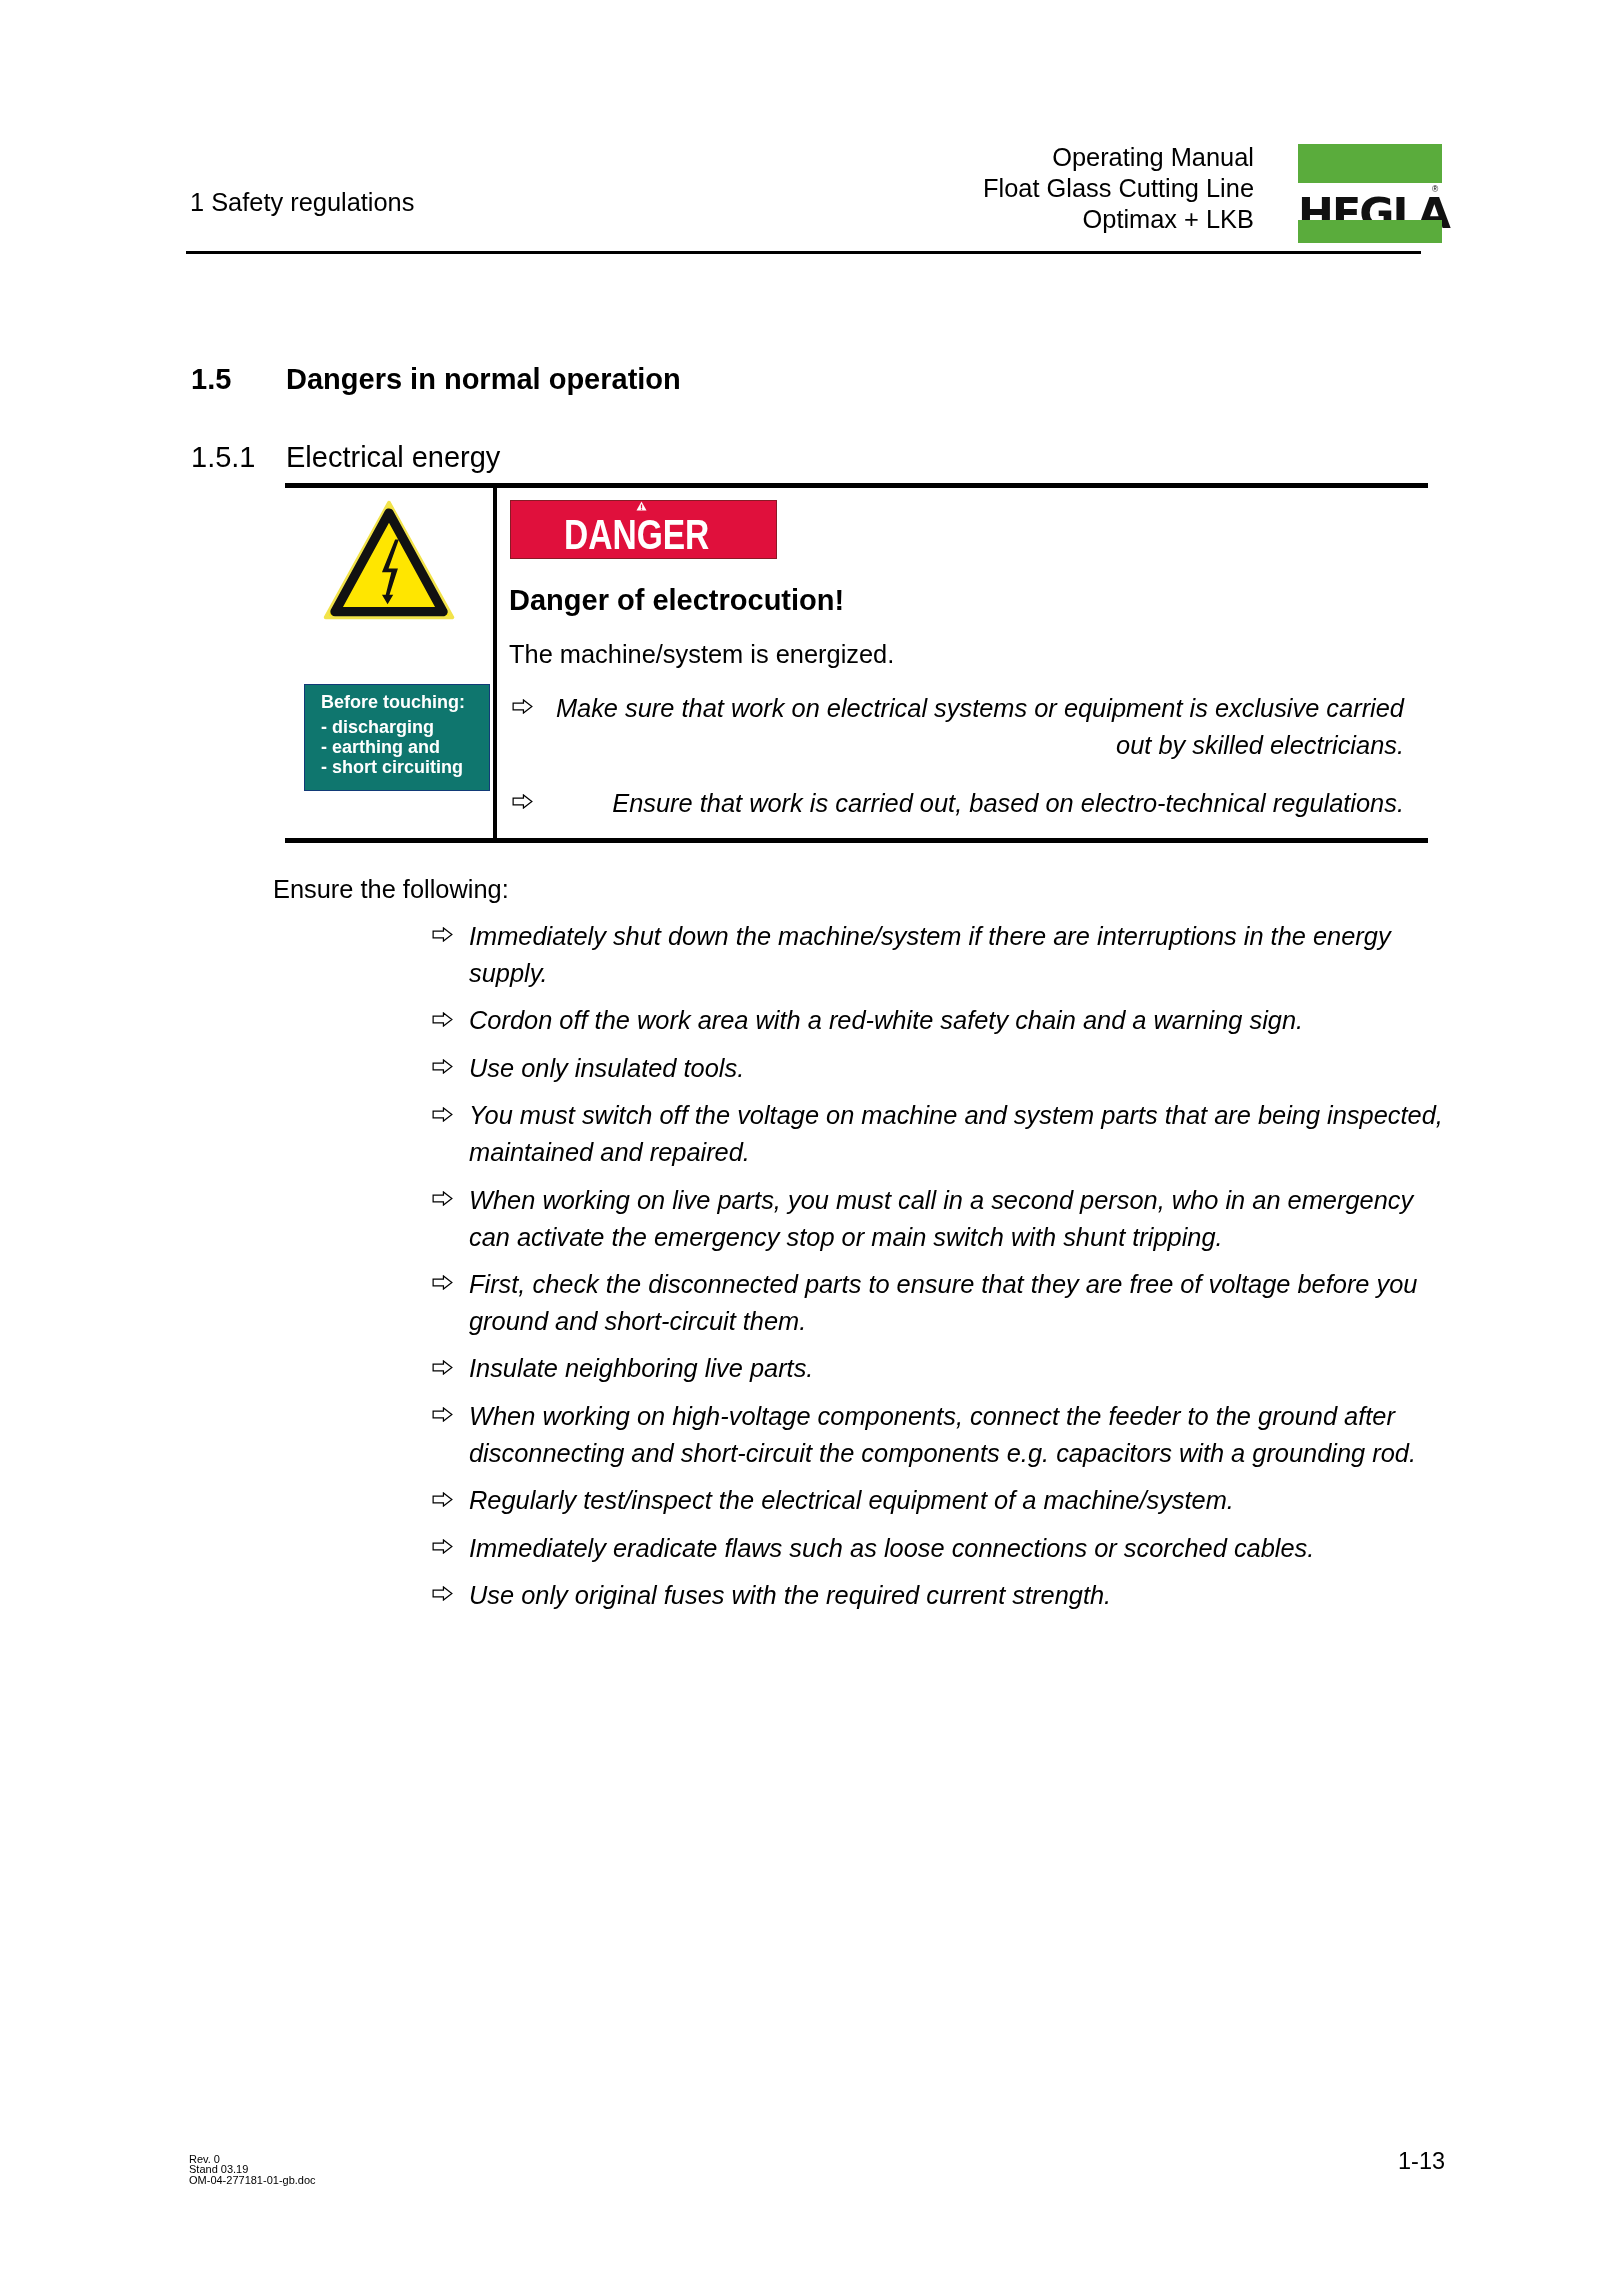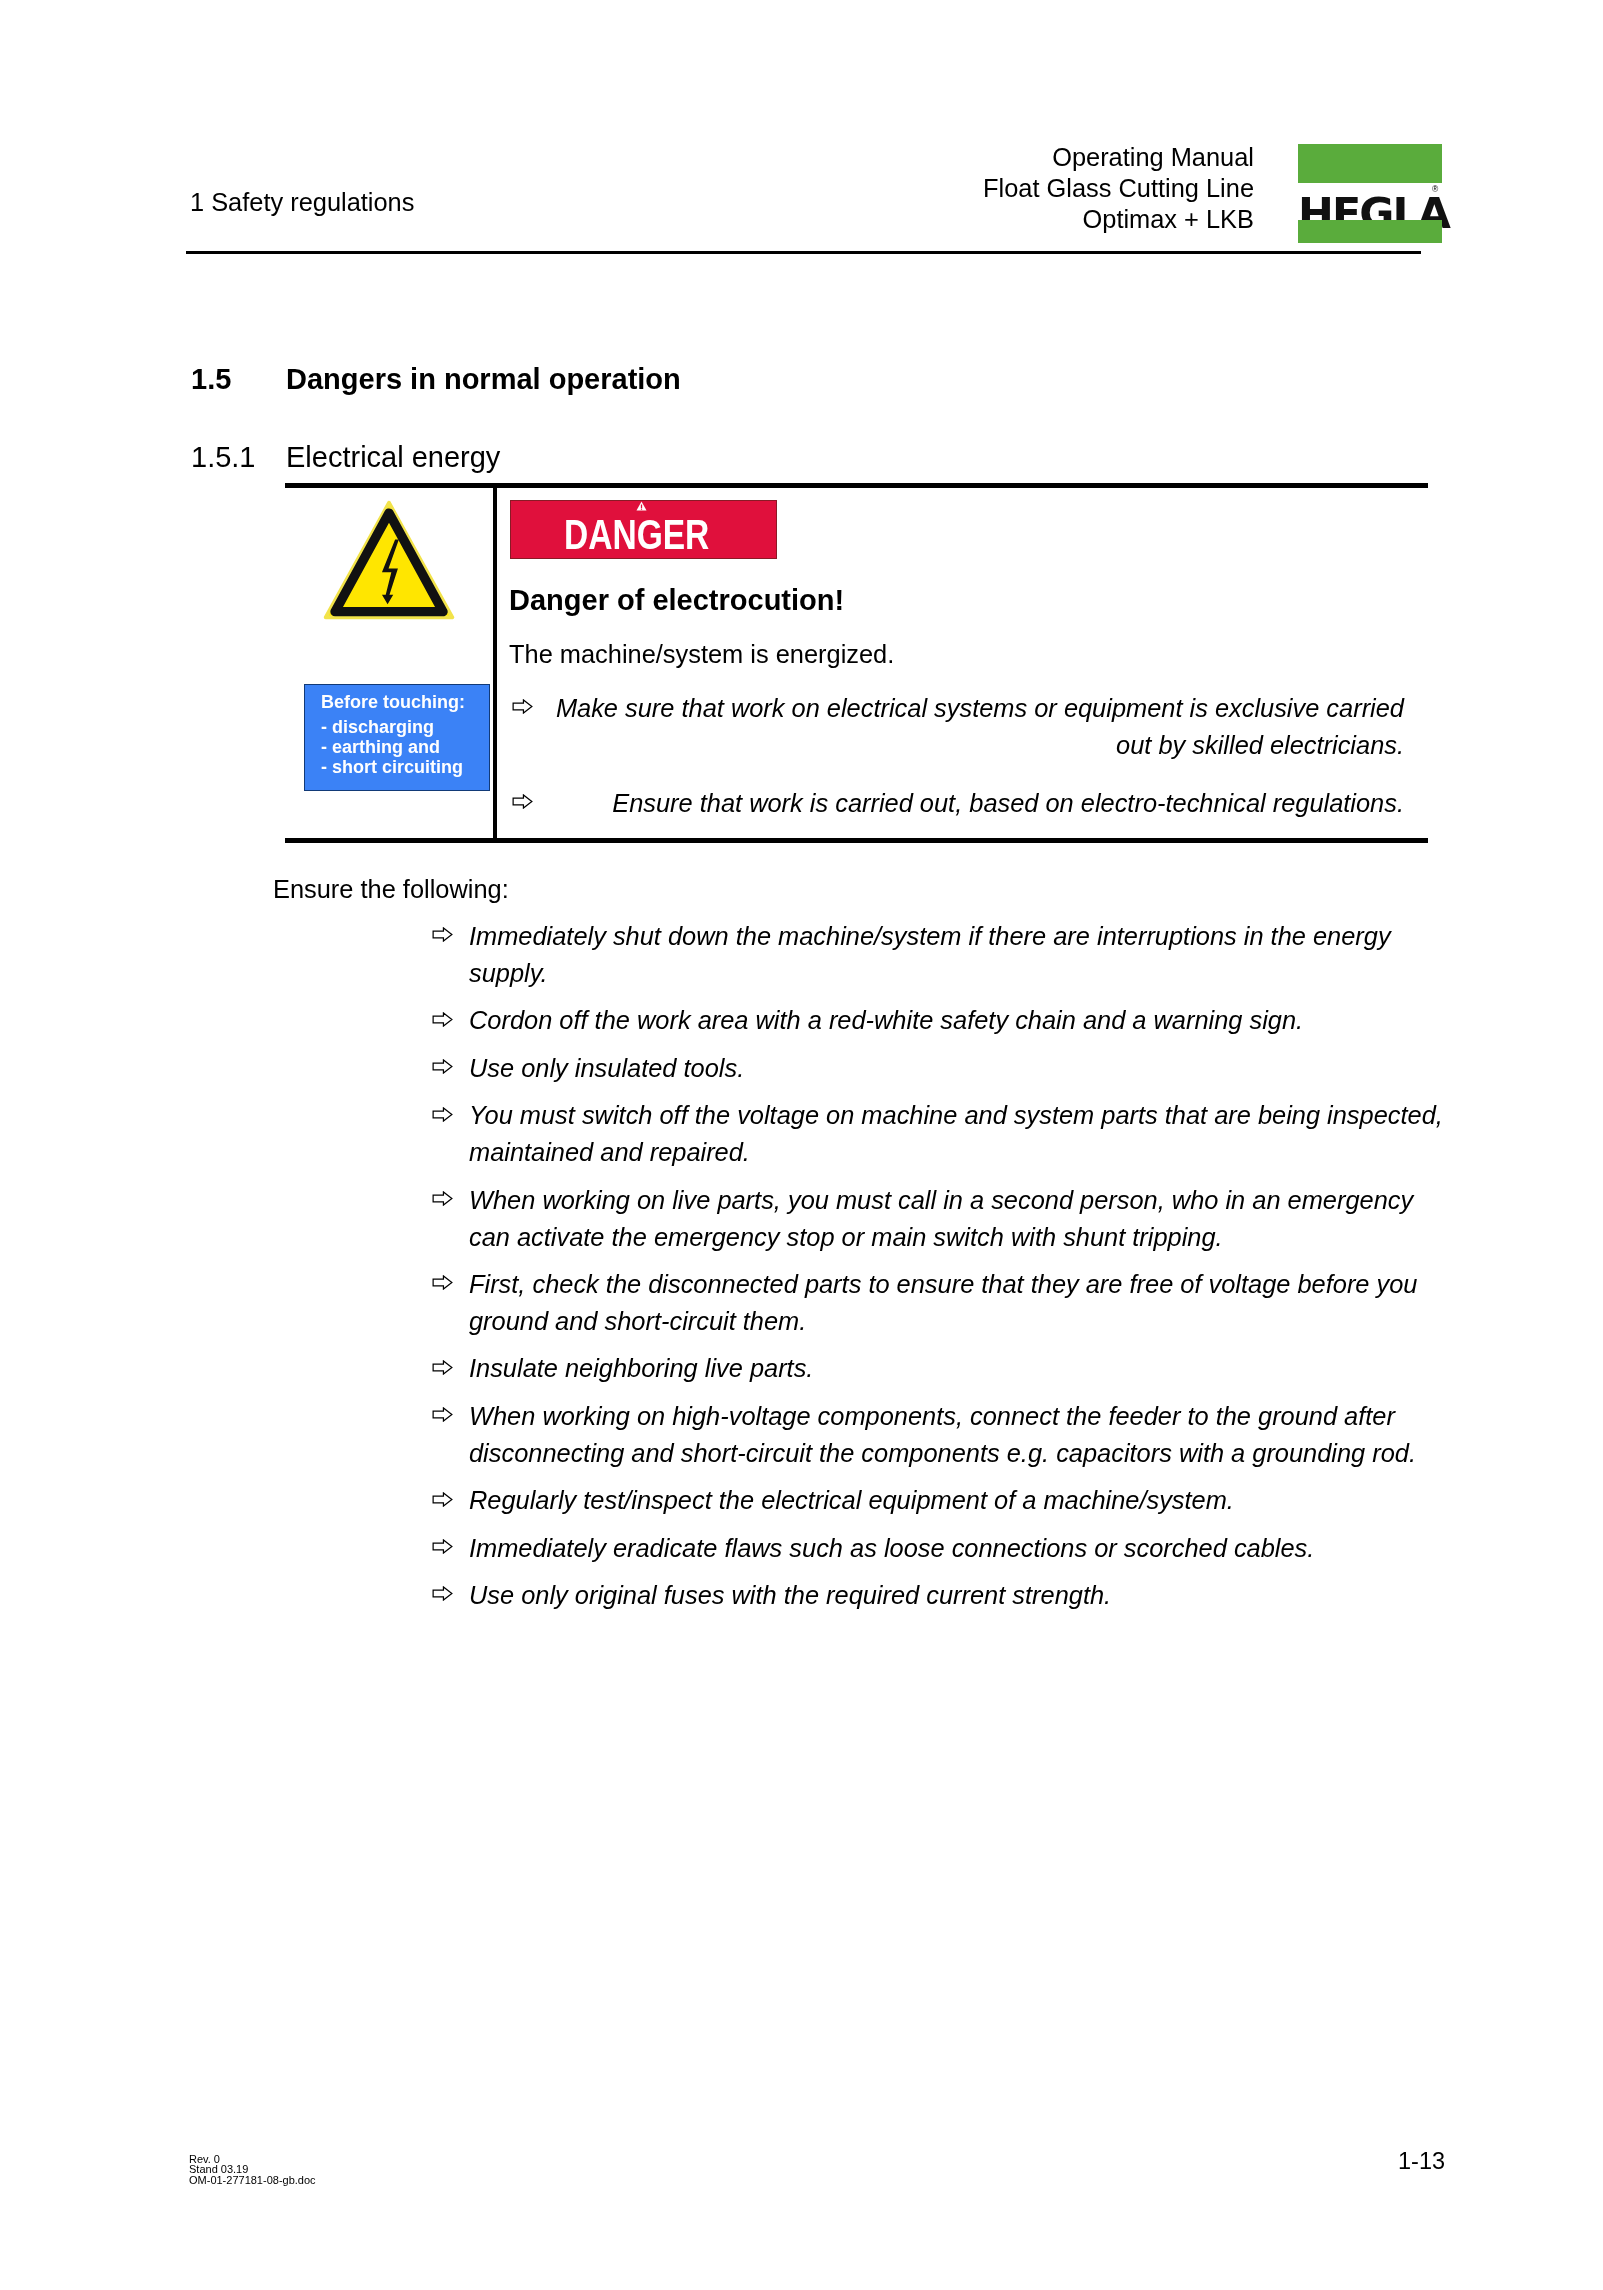--- a/index.html
+++ b/index.html
@@ -85,21 +85,21 @@
     left: 493px; top: 488px;
     width: 3.8px; height: 350px; background: #000;
   }
   .hv-sign {
     left: 320px; top: 497px;
     width: 138px; height: 127px;
   }
   .blue-card {
     left: 304px; top: 684px;
     width: 186px; height: 107px;
-    background: #3b82f6;
+    background: #0f766e;
     border: 1.9px solid #123a77;
     box-sizing: border-box;
     color: #fff;
     font-weight: bold;
     font-size: 18px;
     line-height: 20px;
     padding: 6.6px 0 0 16px;
   }
   .blue-card .title { margin-bottom: 5.6px; }
   .danger-label {
@@ -269,16 +269,16 @@
         <path d="M1 4.5 H12 V1 L21 8 L12 15 V11.5 H1 Z" fill="none" stroke="#000" stroke-width="1.3"></path>
       </svg><span>Immediately eradicate flaws such as loose connections or scorched cables.</span></div>
   <div class="item"><svg class="arrow" viewBox="0 0 22 16">
         <path d="M1 4.5 H12 V1 L21 8 L12 15 V11.5 H1 Z" fill="none" stroke="#000" stroke-width="1.3"></path>
       </svg><span>Use only original fuses with the required current strength.</span></div>
 </div>
 
 <div class="abs footer-meta">
   <div>Rev. 0</div>
   <div>Stand 03.19</div>
-  <div>OM-01-277181-08-gb.doc</div>
+  <div>OM-04-277181-01-gb.doc</div>
 </div>
 <div class="abs page-num">1-13</div>
 
 
 </body></html>

